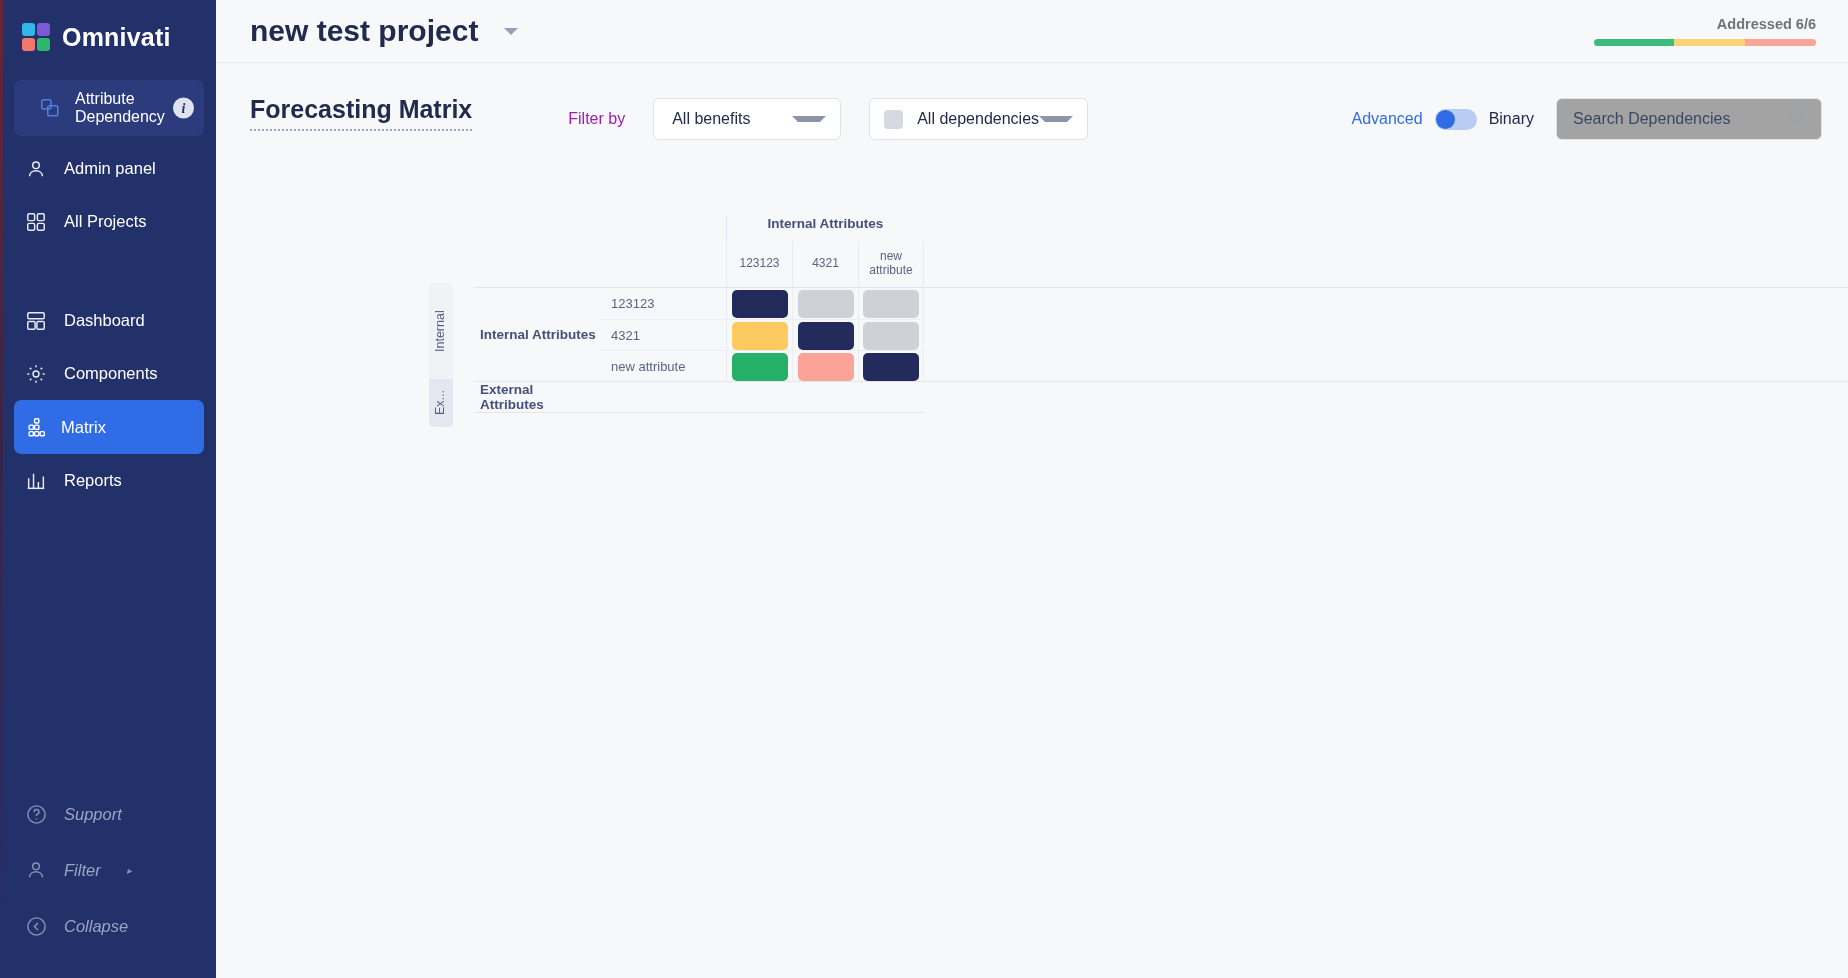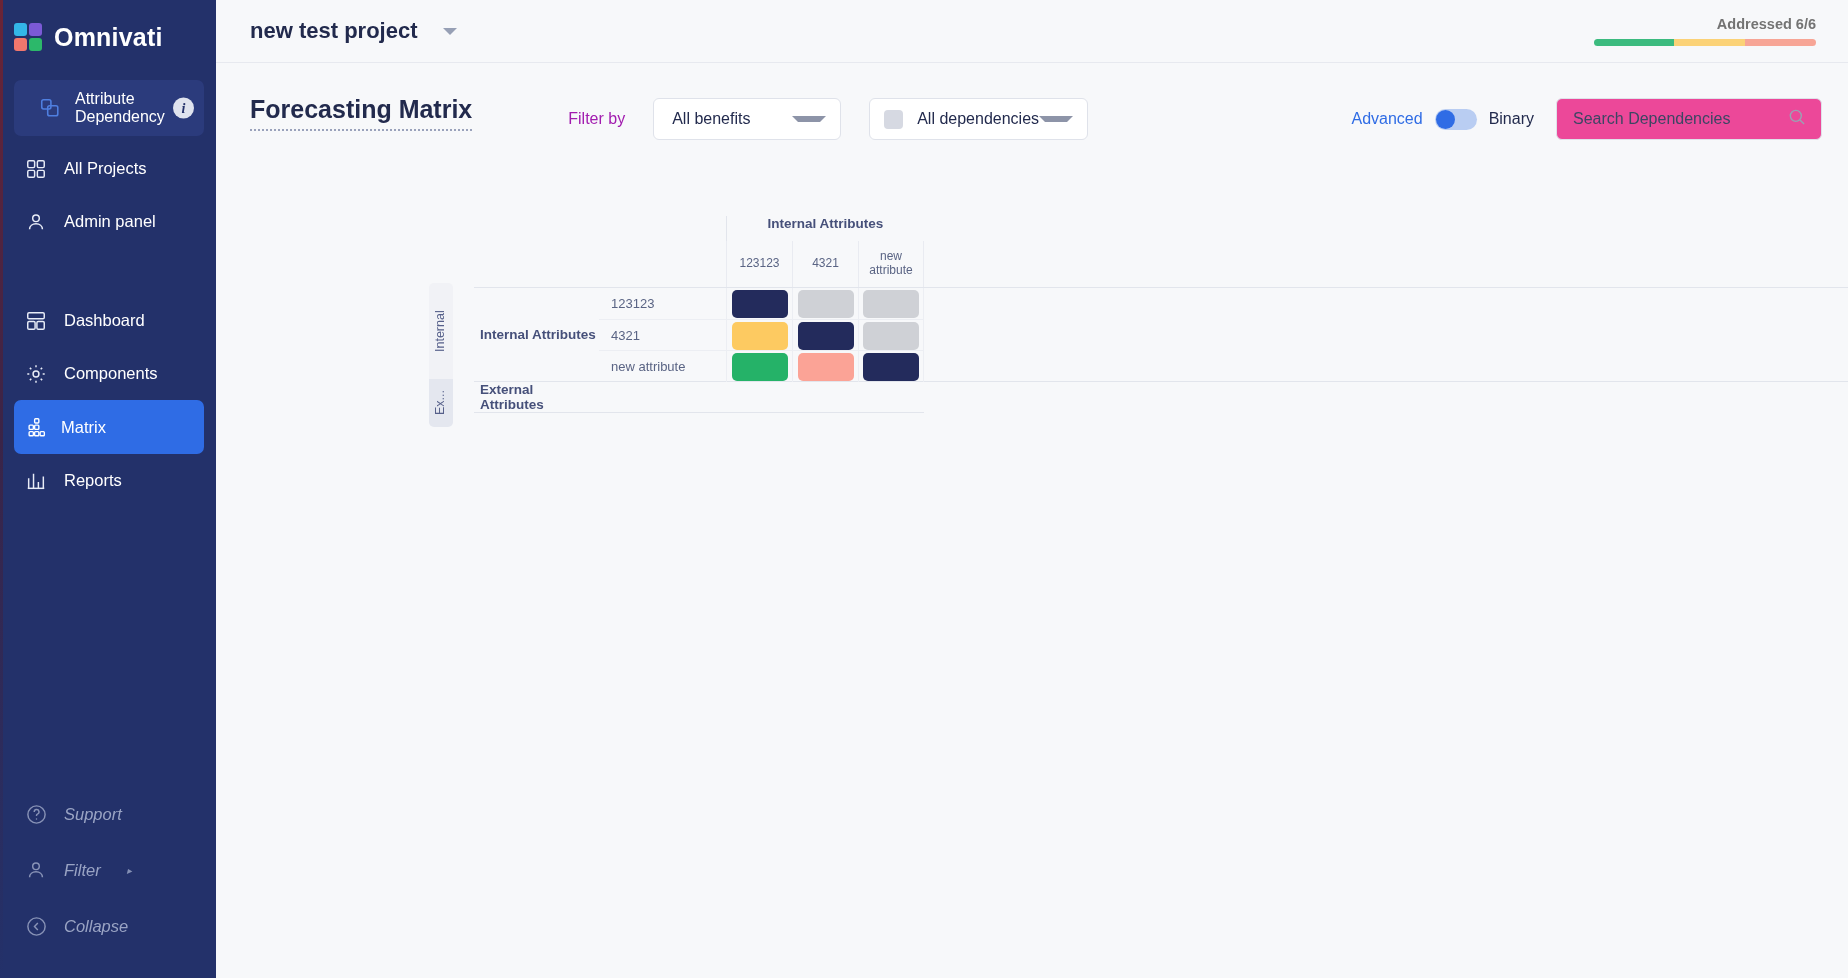--- a/index.html
+++ b/index.html
@@ -19,21 +19,21 @@
     flex: 0 0 216px;
     display: flex; flex-direction: column;
   }
   .sidebar::before {
     content: ""; position: absolute; left: 0; top: 0;
     width: 3px; height: 100%;
     background: linear-gradient(to bottom, #6b2436 0%, #3a2448 45%, #23316a 100%);
   }
   .brand {
     display: flex; align-items: center; gap: 12px;
-    padding: 18px 0 18px 14px; height: 74px;
+    padding: 18px 0 18px 22px; height: 74px;
   }
   .logo-grid {
     width: 28px; height: 28px;
     display: grid; grid-template-columns: 1fr 1fr; grid-template-rows: 1fr 1fr;
     gap: 2.5px;
   }
   .logo-grid i { display: block; border-radius: 3px; }
   .lg1 { background: #33b6e8; }
   .lg2 { background: #7b5ad6; }
   .lg3 { background: #f2776d; }
@@ -85,21 +85,21 @@
   
   .main { flex: 1; height: 978px; background: #f7f8fa; position: relative; display: flex; flex-direction: column; }
 
   .topbar {
     height: 63px; background: #f7f8fa;
     border-bottom: 1px solid #e7e9ef;
     display: flex; align-items: center;
     padding: 0 26px 0 34px;
     flex: 0 0 63px;
   }
-  .project-name { font-size: 22px; font-weight: 700; color: #222a4d; }
+  .project-name { font-size: 30px; font-weight: 700; color: #222a4d; }
   .project-caret {
     margin-left: 26px; width: 0; height: 0;
     border-left: 7px solid transparent; border-right: 7px solid transparent;
     border-top: 7px solid #97a0b5; cursor: pointer;
   }
   .addressed { margin-left: auto; text-align: right; padding-right: 6px; }
   .addressed-label { font-size: 14.5px; font-weight: 700; color: #737373; margin-bottom: 7px; }
   .addressed-bar { display: flex; width: 222px; height: 7px; border-radius: 4px; overflow: hidden; }
   .addressed-bar i { display: block; height: 100%; }
 
@@ -153,21 +153,21 @@
   }
   .switch .knob {
     position: absolute; left: 1px; top: 1px;
     width: 19px; height: 19px; border-radius: 50%;
     background: #2f6ce5;
   }
   .searchbox {
     margin-left: 22px; margin-top: 4px;
     display: flex; align-items: center;
     width: 266px; height: 42px;
-    background: #ec4899; border: 1px solid #dfe2ea; border-radius: 6px;
+    background: #a3a3a3; border: 1px solid #dfe2ea; border-radius: 6px;
     padding: 0 14px 0 16px;
   }
   .searchbox input {
     border: none; outline: none; flex: 1;
     font-size: 16px; color: #222a4d;
     font-family: "Liberation Sans", sans-serif;
     background: transparent;
   }
   .searchbox input::placeholder { color: #3c4663; }
 
@@ -281,37 +281,37 @@
         <span class="label">
           <span>Attribute</span><br>
           <span>Dependency</span>
         </span>
         <span class="info-badge">i</span>
       </div>
 
       <div class="nav-item">
         <span class="ico">
           <svg width="22" height="22" viewBox="0 0 24 24" fill="none" stroke="#e8ecf7" stroke-width="1.6">
+            <circle cx="12" cy="8" r="3.6"></circle>
+              <path d="M5 20c0-3.8 3.1-6 7-6s7 2.2 7 6"></path>
+          </svg>
+        </span>
+        <span>Admin panel</span>
+      </div>
+
+      <div class="nav-item">
+        <span class="ico">
+          <svg width="22" height="22" viewBox="0 0 24 24" fill="none" stroke="#e8ecf7" stroke-width="1.6">
             <rect x="3" y="3" width="7.5" height="7.5" rx="1.4"></rect>
               <rect x="13.5" y="3" width="7.5" height="7.5" rx="1.4"></rect>
             <rect x="3" y="13.5" width="7.5" height="7.5" rx="1.4"></rect>
               <rect x="13.5" y="13.5" width="7.5" height="7.5" rx="1.4"></rect>
           </svg>
         </span>
         <span>All Projects</span>
-      </div>
-
-      <div class="nav-item">
-        <span class="ico">
-          <svg width="22" height="22" viewBox="0 0 24 24" fill="none" stroke="#e8ecf7" stroke-width="1.6">
-            <circle cx="12" cy="8" r="3.6"></circle>
-              <path d="M5 20c0-3.8 3.1-6 7-6s7 2.2 7 6"></path>
-          </svg>
-        </span>
-        <span>Admin panel</span>
       </div>
 
       <div class="nav-gap"></div>
 
       <div class="nav-item">
         <span class="ico">
           <svg width="22" height="22" viewBox="0 0 24 24" fill="none" stroke="#e8ecf7" stroke-width="1.6">
             <rect x="3" y="3" width="18" height="6.5" rx="1.4"></rect>
             <rect x="3" y="12.5" width="8" height="8.5" rx="1.4"></rect>
               <rect x="13" y="12.5" width="8" height="8.5" rx="1.4"></rect>

